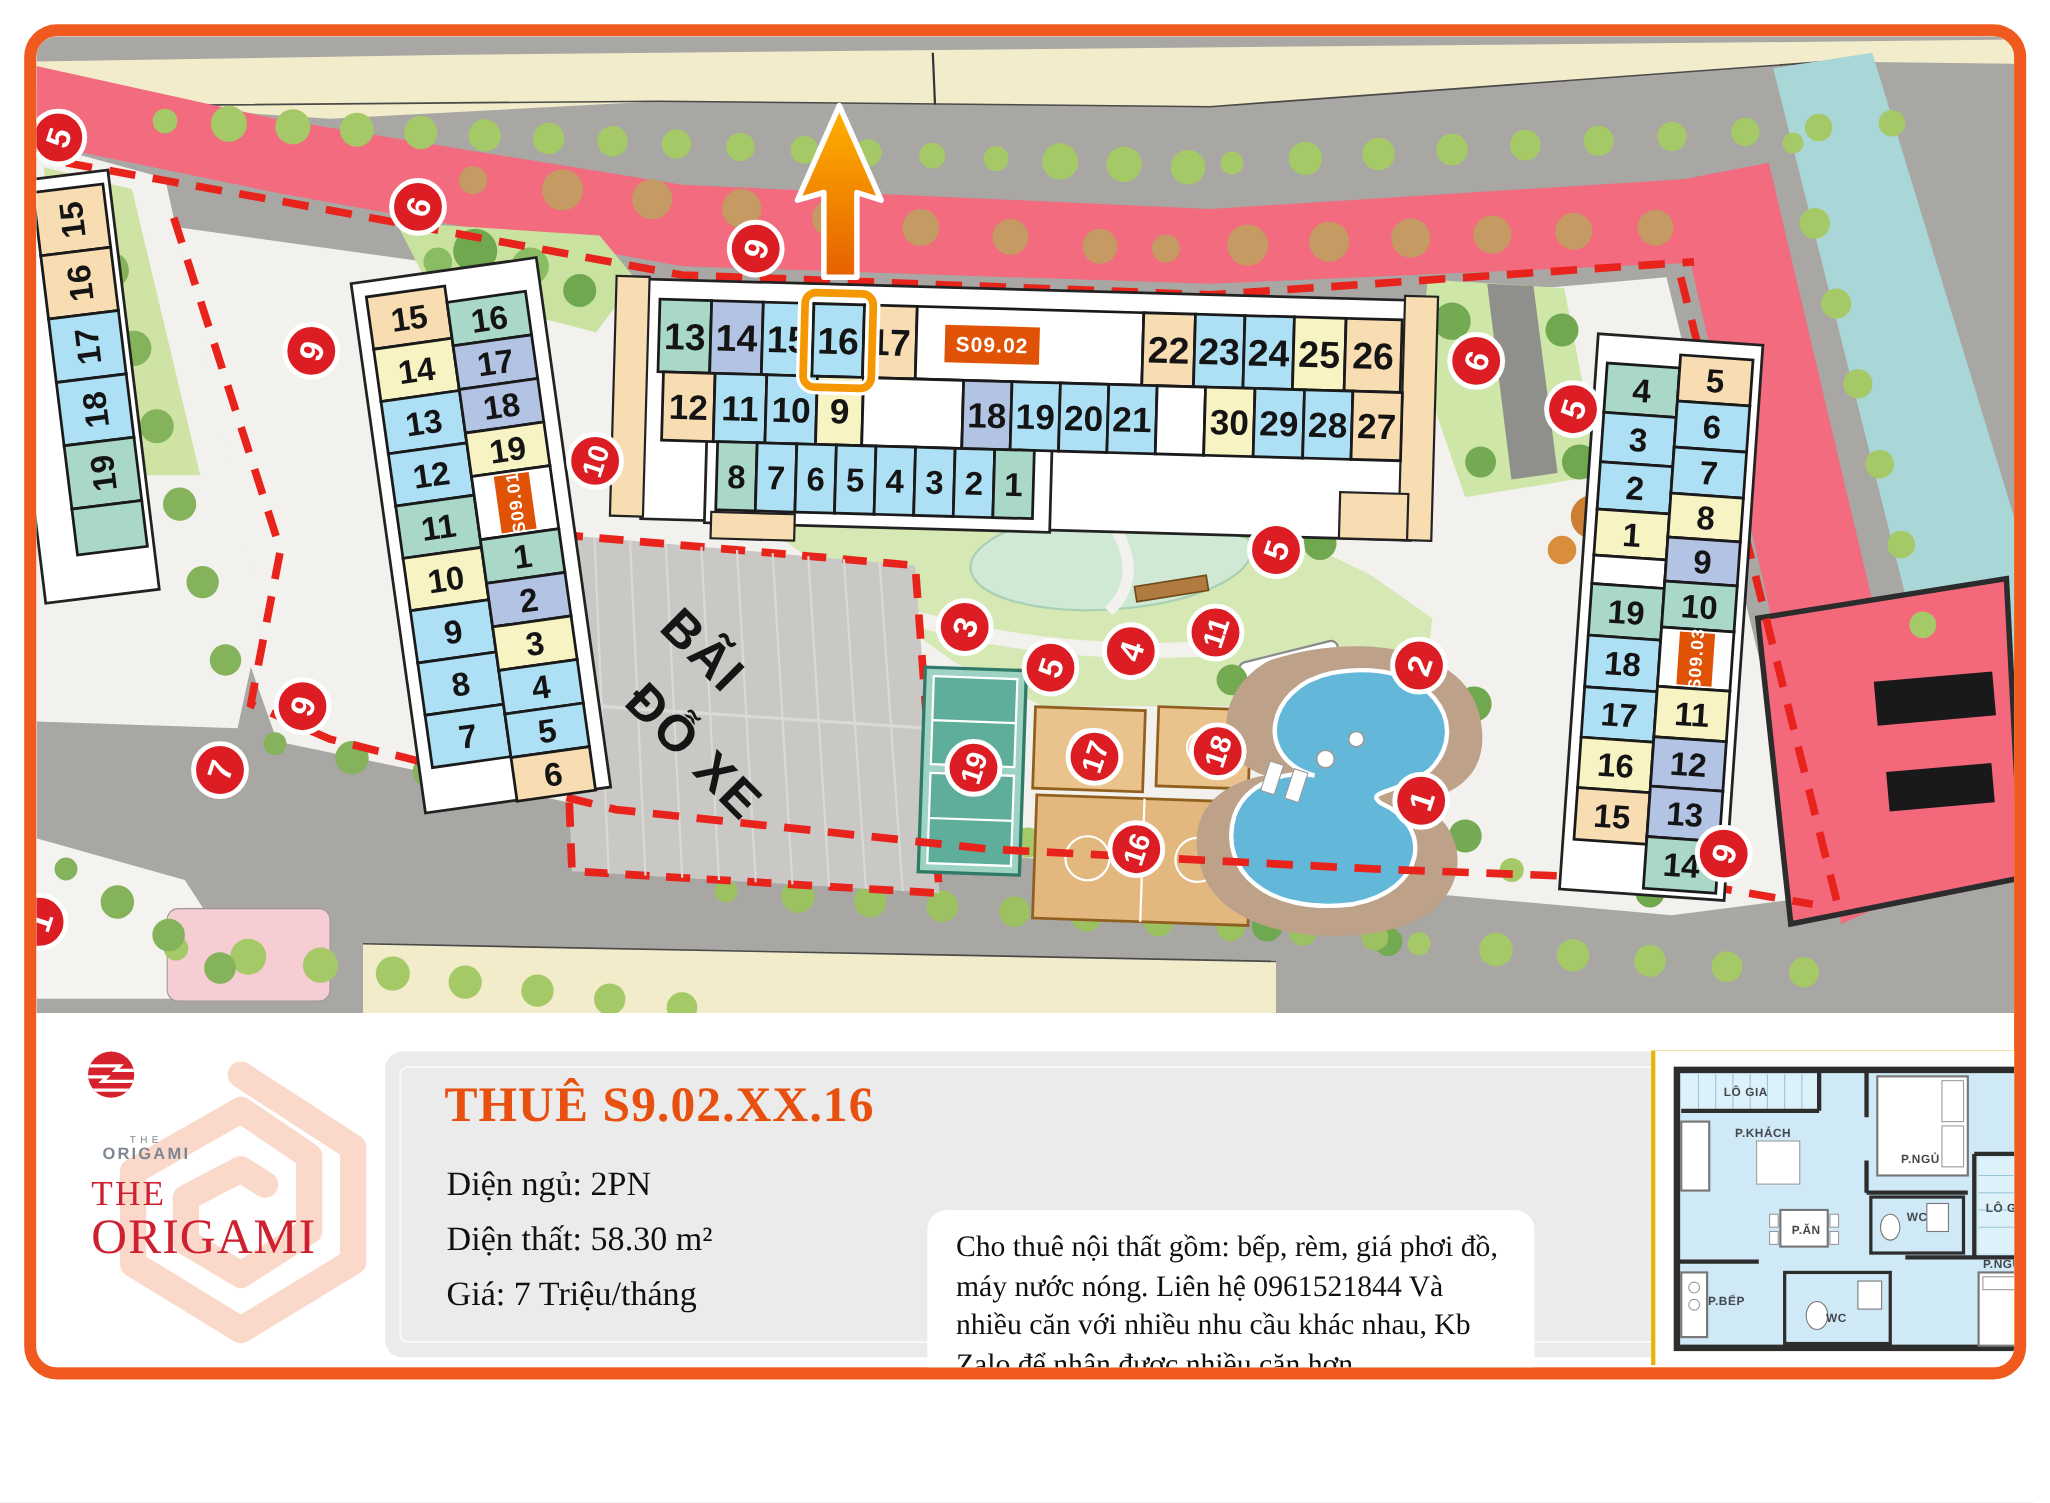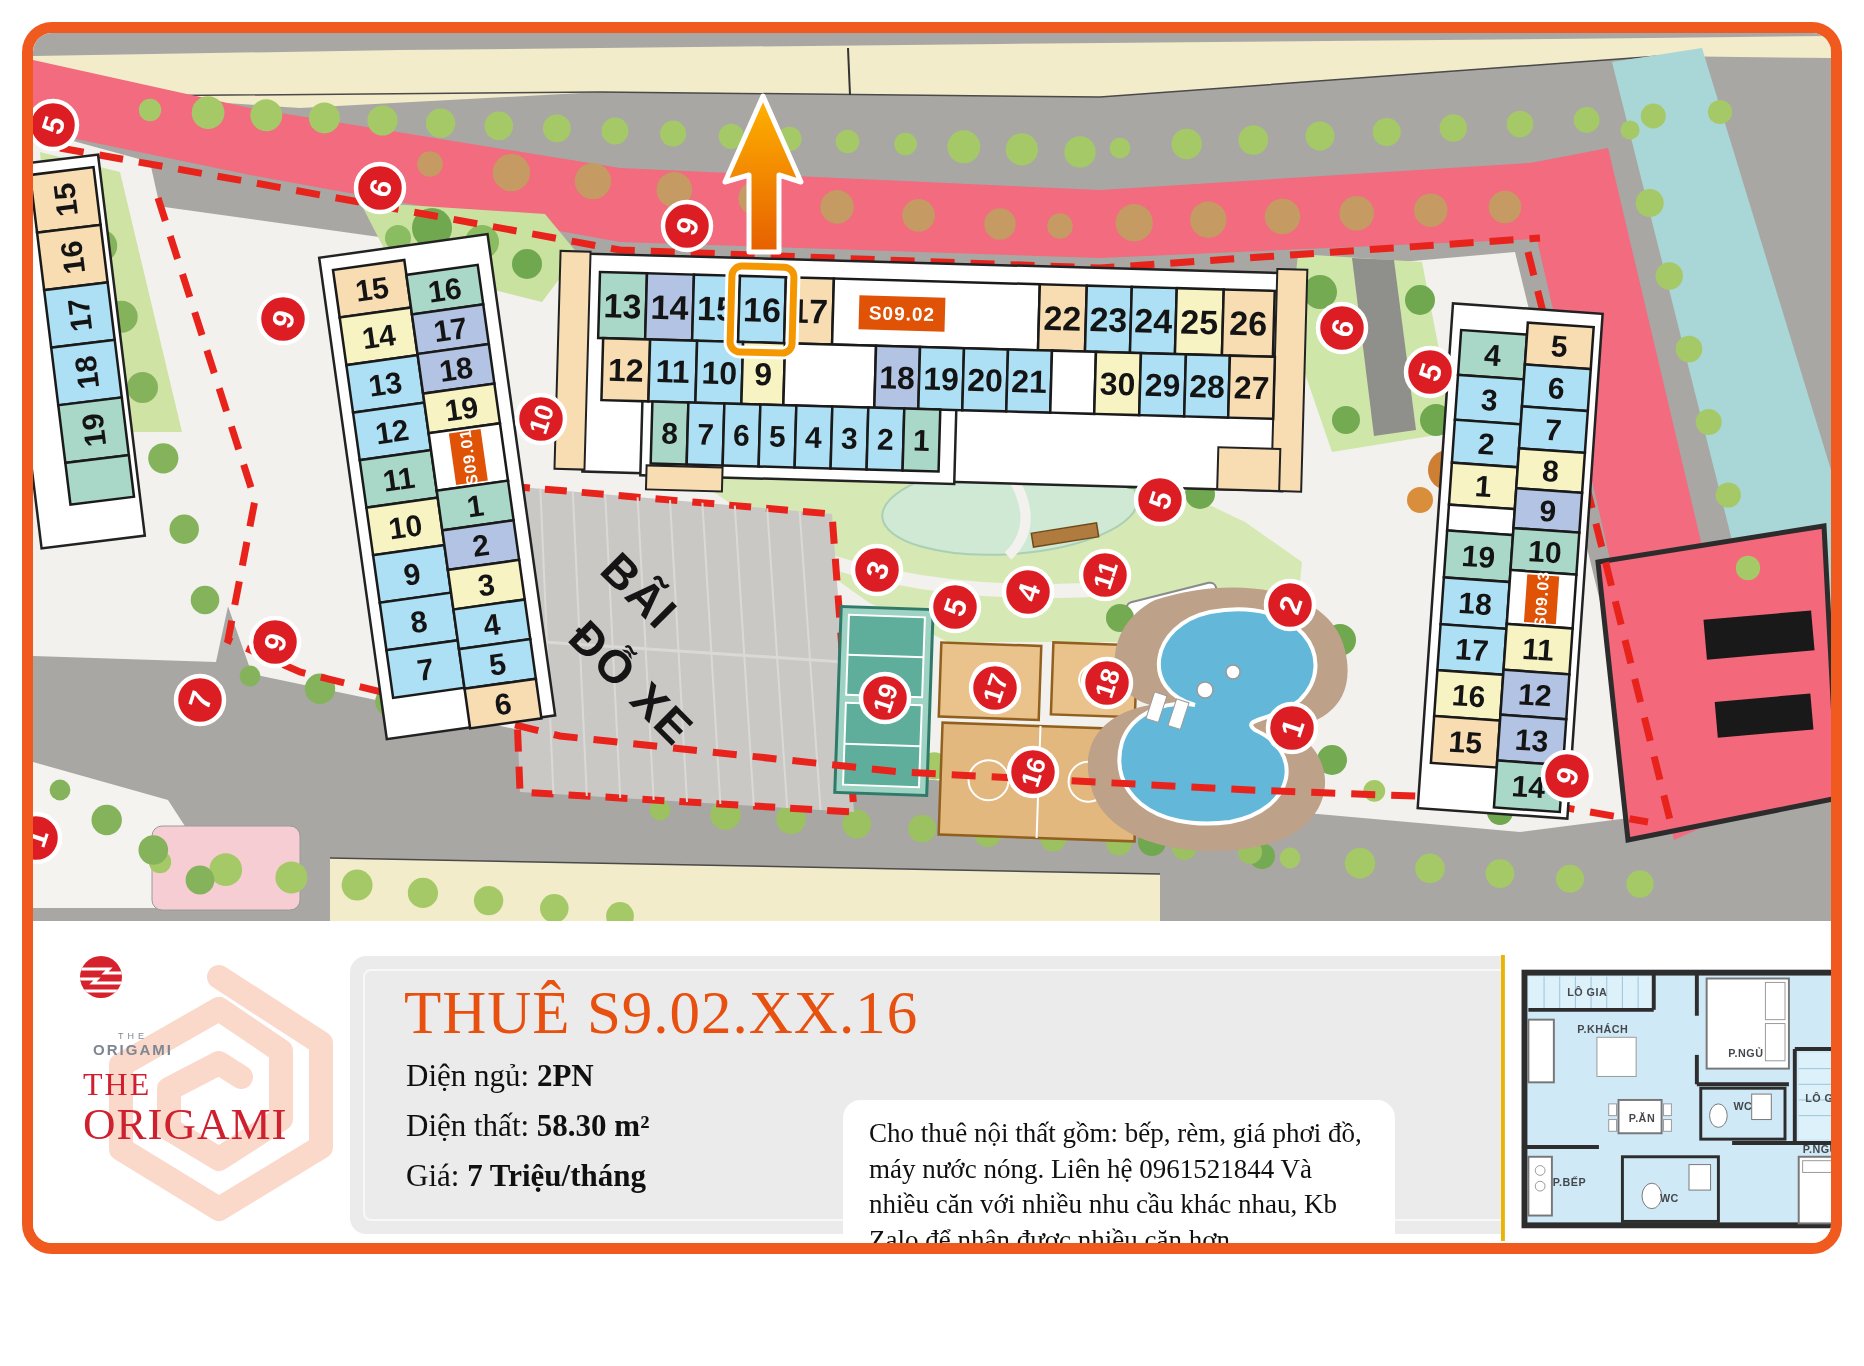--- a/index.html
+++ b/index.html
@@ -14,25 +14,25 @@
   .logo-mark{position:absolute;left:34px;top:18px;}
   .logo-small{position:absolute;left:12px;top:84px;width:104px;text-align:center;color:#7e8791;}
   .logo-small .t1{font-size:9px;letter-spacing:4px;line-height:10px;}
   .logo-small .t2{font-size:15px;font-weight:700;letter-spacing:2px;line-height:17px;}
   .logo-big{position:absolute;left:14px;top:120px;color:#cf2030;font-family:"Liberation Serif",serif;}
   .logo-big .l1{font-size:32px;line-height:34px;letter-spacing:2px;}
   .logo-big .l2{font-size:45px;line-height:46px;letter-spacing:1px;}
   
   .panel{position:absolute;left:317px;top:35px;width:1470px;height:278px;background:#ebebeb;border-radius:16px;}
   .panel::before{content:"";position:absolute;inset:13px;border:2px solid #f8f8f8;border-radius:8px;pointer-events:none;}
-  .panel-title{position:absolute;left:54px;top:22px;font-family:"Liberation Serif",serif;font-weight:400;
-               font-size:61px;color:#e8500f;letter-spacing:1px;}
+  .panel-title{position:absolute;left:54px;top:22px;font-family:"Liberation Serif",serif;font-weight:700;
+               font-size:45px;color:#e8500f;letter-spacing:1px;}
   .specs{position:absolute;left:56px;top:102px;font-family:"Liberation Serif",serif;font-size:31px;color:#101010;}
   .spec-row{margin-bottom:14px;}
-  .spec-row .b{font-weight:700;}
+  .spec-row .b{font-weight:400;}
   .desc{position:absolute;left:493px;top:100px;width:500px;background:#ffffff;border-radius:18px;
         padding:16px 26px;font-family:"Liberation Serif",serif;font-size:27px;line-height:1.32;color:#101010;margin-top:44px;}
   
   .plan{position:absolute;left:1468px;top:34px;width:378px;height:286px;background:#eab308;}
 </style>
 </head>
 <body>
 
 <div class="frame">
 

